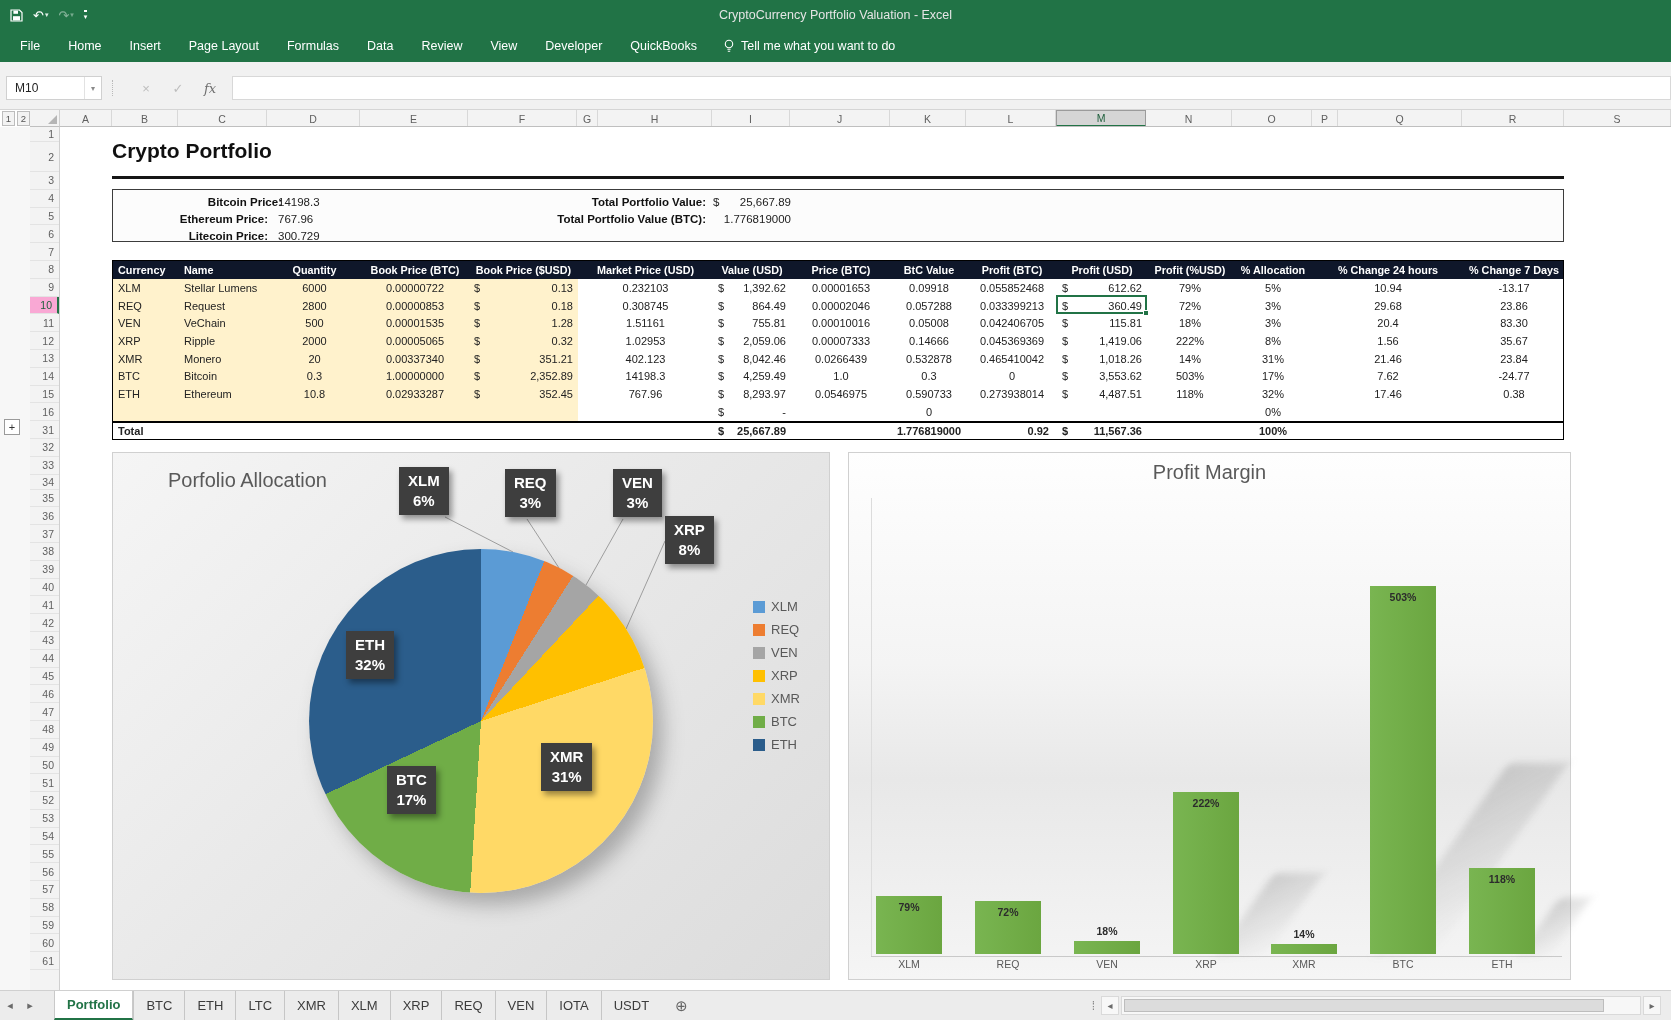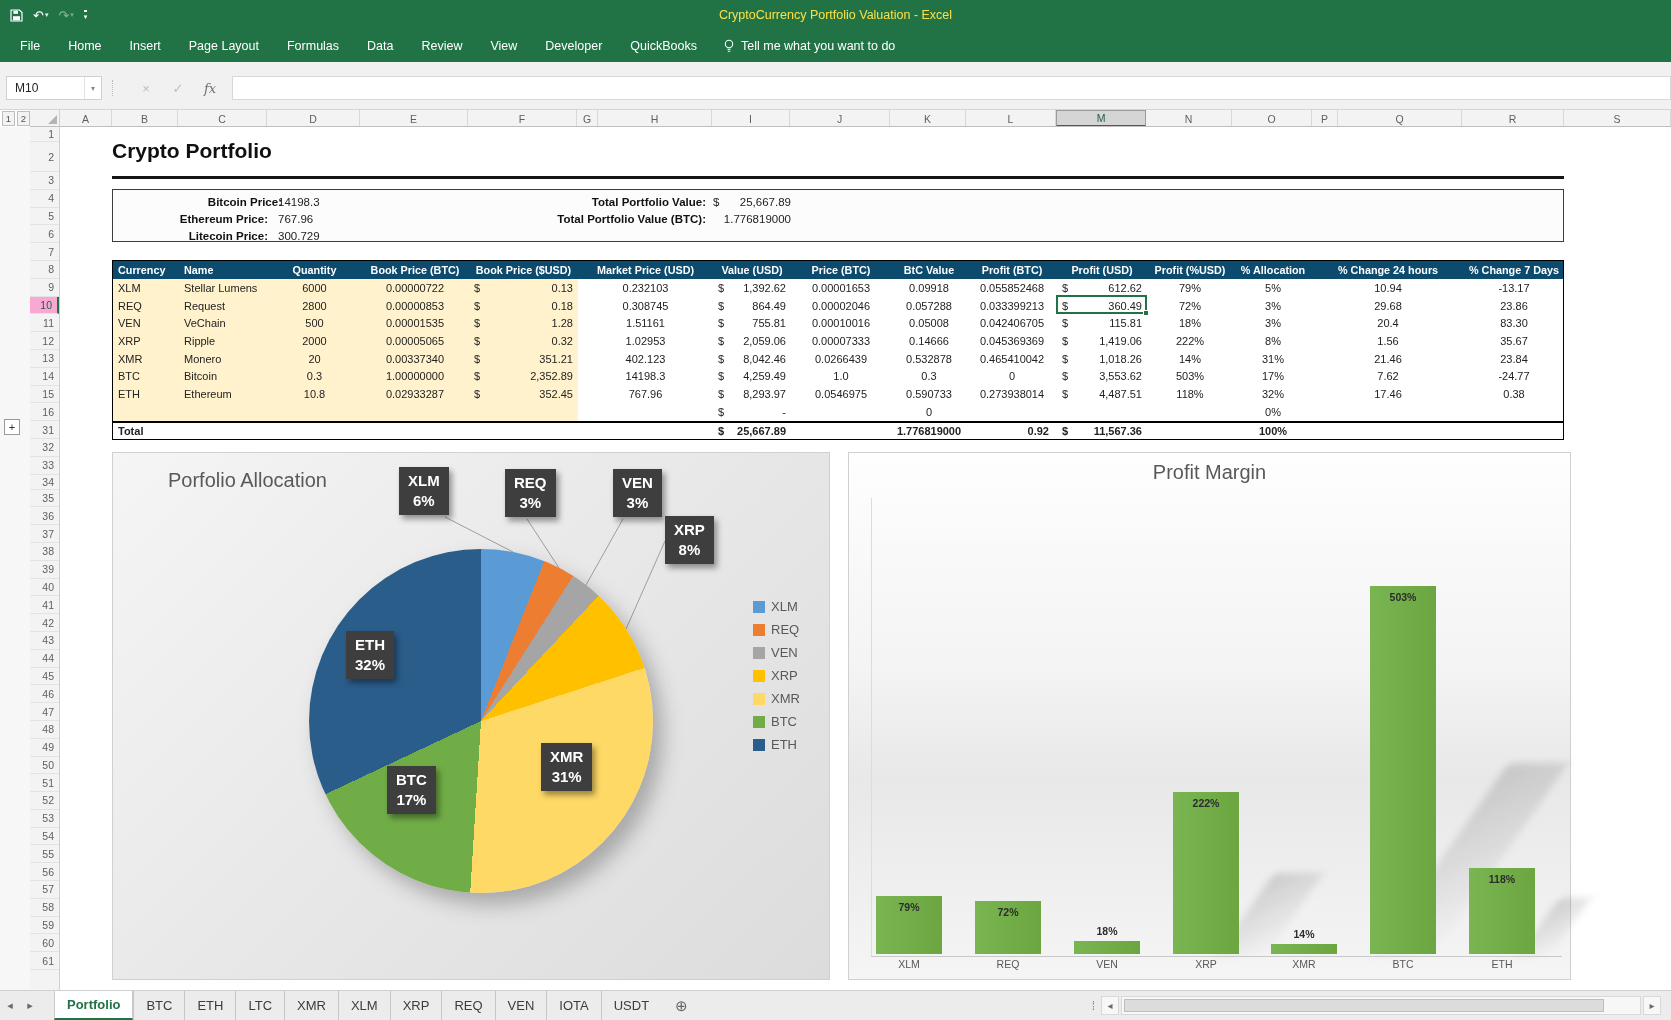--- a/index.html
+++ b/index.html
@@ -8,21 +8,21 @@
           font-family:"Liberation Sans",sans-serif;color:#222;}
 
   
   .titlebar{position:absolute;left:0;top:0;width:100%;height:30px;background:#217346;display:flex;align-items:center;}
   .qat{display:flex;align-items:center;gap:10px;padding-left:10px;z-index:2;}
   .qabtn{display:flex;align-items:center;color:#fff;font-size:13px;cursor:default;}
   .qabtn .dd{font-size:7px;margin-left:1px;color:#dff0e6;}
   .qabtn.dim{opacity:.45;}
   .qa-custom{display:inline-block;border-top:2px solid #fff;font-size:7px;color:#fff;padding-top:1px;}
   .wtitle{position:absolute;left:0;right:0;top:0;height:30px;display:flex;align-items:center;justify-content:center;
-          color:#fde047;font-size:12.5px;pointer-events:none;}
+          color:#e5e5e5;font-size:12.5px;pointer-events:none;}
 
   
   .ribbontabs{position:absolute;left:0;top:30px;width:100%;height:32px;background:#217346;display:flex;align-items:center;}
   .rtab{color:#fff;font-size:12.5px;padding:8px 14px;cursor:default;}
   .tellme{display:flex;align-items:center;gap:6px;color:#fff;font-size:12.5px;padding:0 12px;}
 
   
   .formularow{position:absolute;left:0;top:62px;width:100%;height:48px;background:#f1f1f1;border-bottom:1px solid #d5d5d5;}
   .namebox{position:absolute;left:6px;top:14px;width:96px;height:24px;background:#fff;border:1px solid #d0d0d0;
            display:flex;align-items:center;font-size:12px;padding-left:8px;color:#222;}
@@ -58,21 +58,21 @@
 
   .summary{position:absolute;left:52px;top:62px;width:1452px;height:53px;background:#fcfcfc;border:1px solid #3c3c3c;}
   .sum-item{position:absolute;height:17px;font-size:11.5px;display:flex;align-items:center;}
   .sum-label{font-weight:bold;color:#111;display:block;}
   .r-align{text-align:right;justify-content:flex-end;}
 
   
   .xtable{position:absolute;left:52px;top:133px;width:1452px;border:1px solid #000;background:#fff;}
   .trow{display:grid;grid-template-columns:66px 89px 93px 108px 109px 135px 78px 100px 76px 90px 90px 86px 80px 150px 102px;
         align-items:center;font-size:11px;}
-  .trow.thead{height:18px;background:#0c4a6e;color:#fff;font-weight:bold;font-size:10.8px;}
+  .trow.thead{height:18px;background:#0f172a;color:#fff;font-weight:bold;font-size:10.8px;}
   .trow.tdata,.trow.tblank{height:17.7px;}
   .trow.ttotal{height:18.5px;font-weight:bold;border-top:2px solid #000;}
   .trow>div{height:100%;display:flex;align-items:center;justify-content:center;overflow:hidden;white-space:nowrap;}
   .trow>div.l{justify-content:flex-start;padding-left:5px;}
   .trow>div.r{justify-content:flex-end;padding-right:8px;}
   .trow>div.a{justify-content:space-between;padding:0 5px;}
   .tdata>div:nth-child(-n+5),.tblank>div:nth-child(-n+5){background:#FFF2CC;}
   .selcell{position:absolute;left:996px;top:168px;width:91px;height:19px;border:2px solid #217346;z-index:5;}
   .selcell .handle{position:absolute;right:-4px;bottom:-4px;width:6px;height:6px;background:#217346;border:1px solid #fff;}
 

